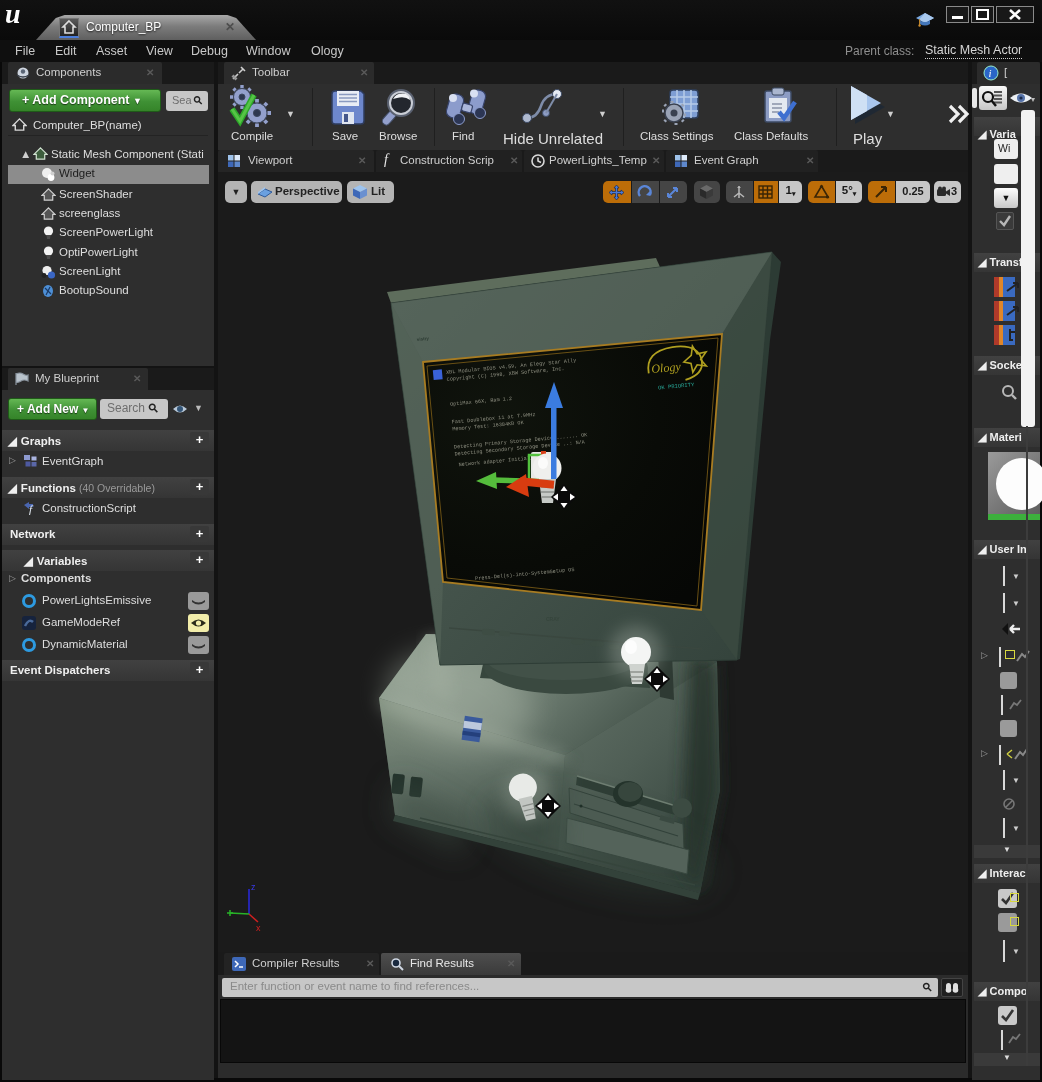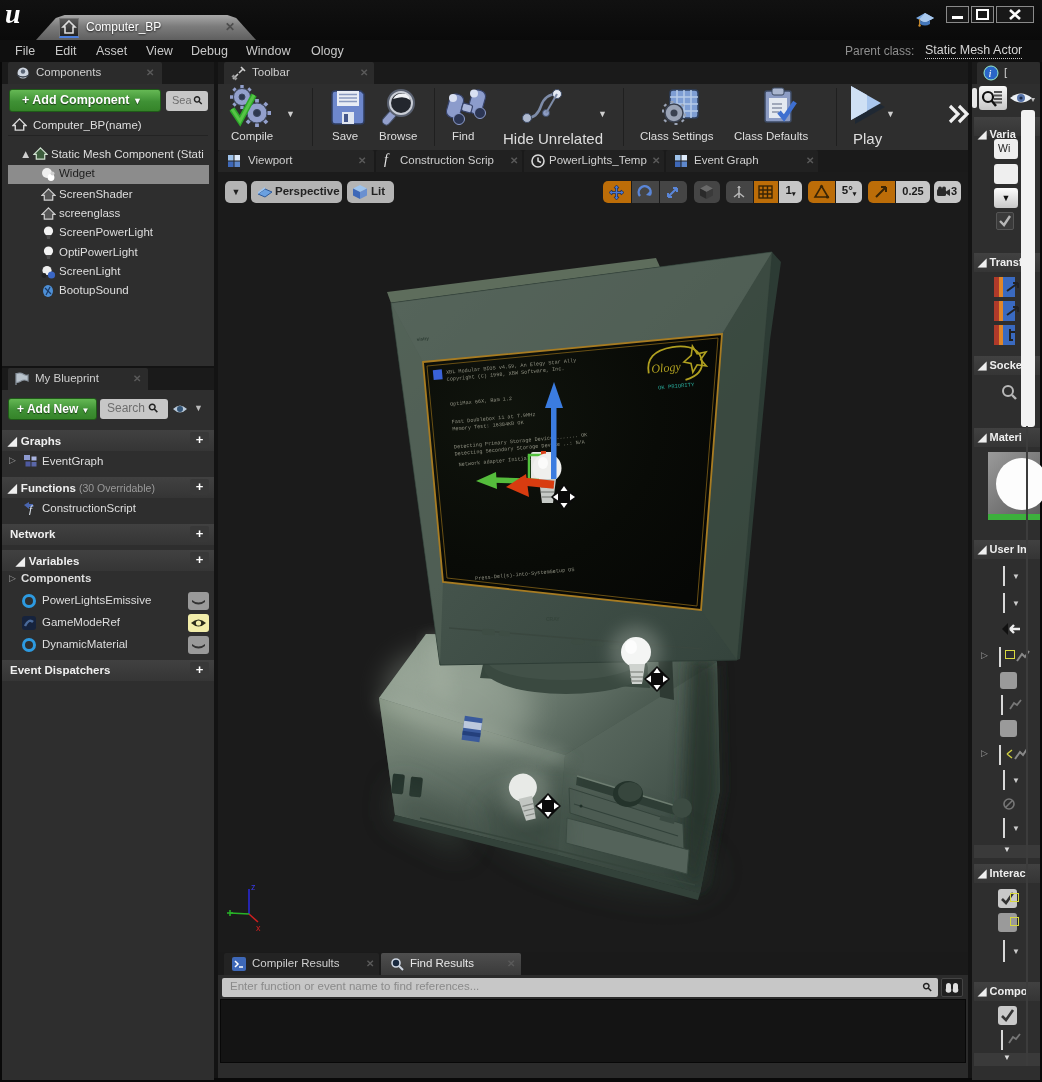--- a/index.html
+++ b/index.html
@@ -159,32 +159,32 @@
 <div class="plusbtn" style="left:190px; top:432px">+</div>
 <div class="row" style="left:9px; top:455px; color:#9a9a9a; font-size:9px">▷</div>
 <svg class="abs" style="left:23px;top:454px" width="15" height="14" viewBox="0 0 15 14">
       <rect x="1" y="1" width="6" height="5" fill="#8d9ad0"></rect>
       <rect x="8.5" y="2.5" width="5" height="4" fill="#aab4e0"></rect>
       <rect x="2.5" y="7.5" width="5" height="5" fill="#4d59a0"></rect>
       <rect x="8.5" y="8" width="5" height="4.5" fill="#5a67a8"></rect>
     </svg>
 <div class="row" style="left:42px; top:455px">EventGraph</div>
 
-<div class="sechead" style="top:477px; width:212px; height:21px; padding:4px 0 0 6px">◢<span style="margin-left:4px">Functions</span> <span style="font-weight:normal; color:#9a9a9a; font-size:10.5px">(30 Overridable)</span></div>
+<div class="sechead" style="top:477px; width:212px; height:21px; padding:4px 0 0 6px">◢<span style="margin-left:4px">Functions</span> <span style="font-weight:normal; color:#9a9a9a; font-size:10.5px">(40 Overridable)</span></div>
 <div class="plusbtn" style="left:190px; top:479px">+</div>
 <svg class="abs" style="left:22px;top:500px" width="16" height="15" viewBox="0 0 16 15">
       <path d="M2 5 L7 2 L7 4 L11 4 L11 7 L7 7 L7 9 Z" fill="#4a66b0"></path>
       <text x="7" y="13" font-size="11" font-style="italic" fill="#e8f0f8" font-family="Liberation Serif">f</text>
     </svg>
 <div class="row" style="left:42px; top:502px">ConstructionScript</div>
 
 <div class="sechead" style="top:524px; width:212px; height:21px; padding:4px 0 0 8px">Network</div>
 <div class="plusbtn" style="left:190px; top:526px">+</div>
 
-<div class="sechead" style="top:550px; width:212px; height:21px; padding:4px 0 0 14px">◢<span style="margin-left:4px">Variables</span></div>
+<div class="sechead" style="top:550px; width:212px; height:21px; padding:4px 0 0 22px">◢<span style="margin-left:4px">Variables</span></div>
 <div class="plusbtn" style="left:190px; top:552px">+</div>
 <div class="row" style="left:9px; top:573px; color:#9a9a9a; font-size:9px">▷</div>
 <div class="row" style="left:21px; top:572px; font-weight:bold">Components</div>
 <svg class="abs" style="left:21px;top:593px" width="16" height="16" viewBox="0 0 16 16">
       <circle cx="8" cy="8" r="5.5" fill="none" stroke="#2d9ae0" stroke-width="3"></circle>
     </svg>
 <div class="row" style="left:42px; top:594px">PowerLightsEmissive</div>
 <div class="abs" style="left:188px; top:592px; width:21px; height:18px; background:#9a9a9a; border-radius:3px"><svg width="21" height="18" viewBox="0 0 21 18">
         <path d="M4 8 Q10.5 13 17 8 L17 10 Q10.5 15 4 10 Z" fill="#333"></path>
       </svg></div>

